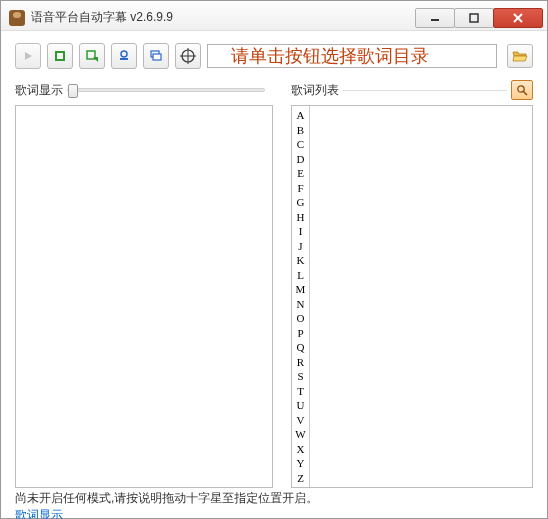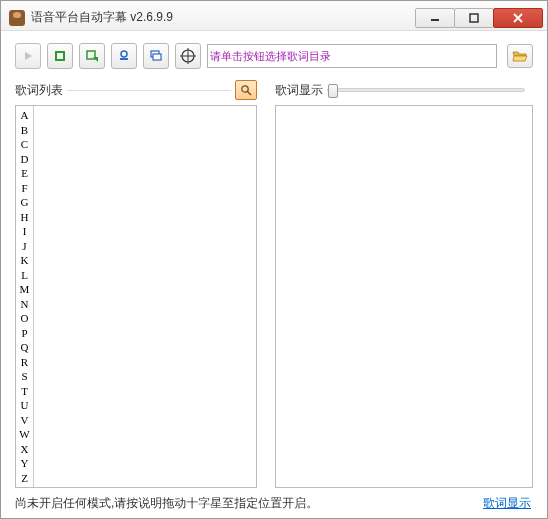--- a/index.html
+++ b/index.html
@@ -79,23 +79,23 @@
     font-size: 22px;
     font-weight: bold;
     color: #222;
     margin: 0 6px 0 6px;
   }
   .dir-input {
     flex: 1;
     height: 24px;
     border: 1px solid #b0b0b0;
     background: #fff;
-    padding: 0 2px;
-    font-size: 11px;
-    color: #a21caf;
+    padding: 0 23px;
+    font-size: 18px;
+    color: #c2410c;
     font-family: inherit;
   }
   .browse-btn {
     width: 26px; height: 24px;
     border: 1px solid #b8b8b8;
     border-radius: 3px;
     background: linear-gradient(#fdfdfd,#ebebeb);
     display: flex; align-items: center; justify-content: center;
     margin-left: 4px;
   }
@@ -154,22 +154,23 @@
     flex:1;
     display:flex; align-items:center; justify-content:center;
     font-family:"Times New Roman", serif;
     font-size:11px;
     color:#000;
   }
   .list-area { flex:1; }
   .statusbar {
     height: 24px;
     display:flex;
-    align-items:flex-end;
+    align-items:flex-start;
     padding: 2px 2px 0 0;
+    flex-direction: column;
   }
   .status-text { flex:1; color:#333; font-size:12px; }
   .link { color:#0066cc; text-decoration:underline; font-size:12px; cursor:pointer; }
 </style>
 </head>
 <body>
 
 <div class="window">
 
   <div class="titlebar">
@@ -236,20 +237,32 @@
       <input class="dir-input" type="text" readonly="" value="请单击按钮选择歌词目录" style="">
       <div class="browse-btn">
         <svg width="16" height="14">
             <path d="M1 3 h5 l1 2 h7 v2 H2 Z" fill="#e8b74a" stroke="#b5831a" stroke-width="0.8"></path>
             <path d="M2 7 h13 l-2 5 H1 Z" fill="#ffd977" stroke="#b5831a" stroke-width="0.8"></path>
           </svg>
       </div>
     </div>
 
     <div class="panels">
+
+      <div class="panel right">
+        <div class="panel-header">
+          <span class="panel-label">歌词显示</span>
+          <div class="slider-wrap">
+            <div class="slider-track">
+              <div class="slider-thumb"></div>
+            </div>
+          </div>
+        </div>
+        <div class="panel-body"></div>
+      </div>
 
       <div class="panel left">
         <div class="panel-header">
           <span class="panel-label">歌词列表</span>
           <div class="panel-hr"></div>
           <div class="search-btn">
             <svg width="12" height="12">
                 <circle cx="5" cy="5" r="3.2" fill="none" stroke="#874c14" stroke-width="1.3"></circle>
                 <line x1="7.5" y1="7.5" x2="11" y2="11" stroke="#874c14" stroke-width="1.5"></line>
               </svg>
@@ -281,32 +294,20 @@
               <span>V</span>
               <span>W</span>
               <span>X</span>
               <span>Y</span>
               <span>Z</span>
             </div>
           <div class="list-area"></div>
         </div>
       </div>
 
-      <div class="panel right">
-        <div class="panel-header">
-          <span class="panel-label">歌词显示</span>
-          <div class="slider-wrap">
-            <div class="slider-track">
-              <div class="slider-thumb"></div>
-            </div>
-          </div>
-        </div>
-        <div class="panel-body"></div>
-      </div>
-
     </div>
 
     <div class="statusbar">
       <span class="status-text">尚未开启任何模式,请按说明拖动十字星至指定位置开启。</span>
       <a class="link">歌词显示</a>
     </div>
 
   </div>
 </div>
 

